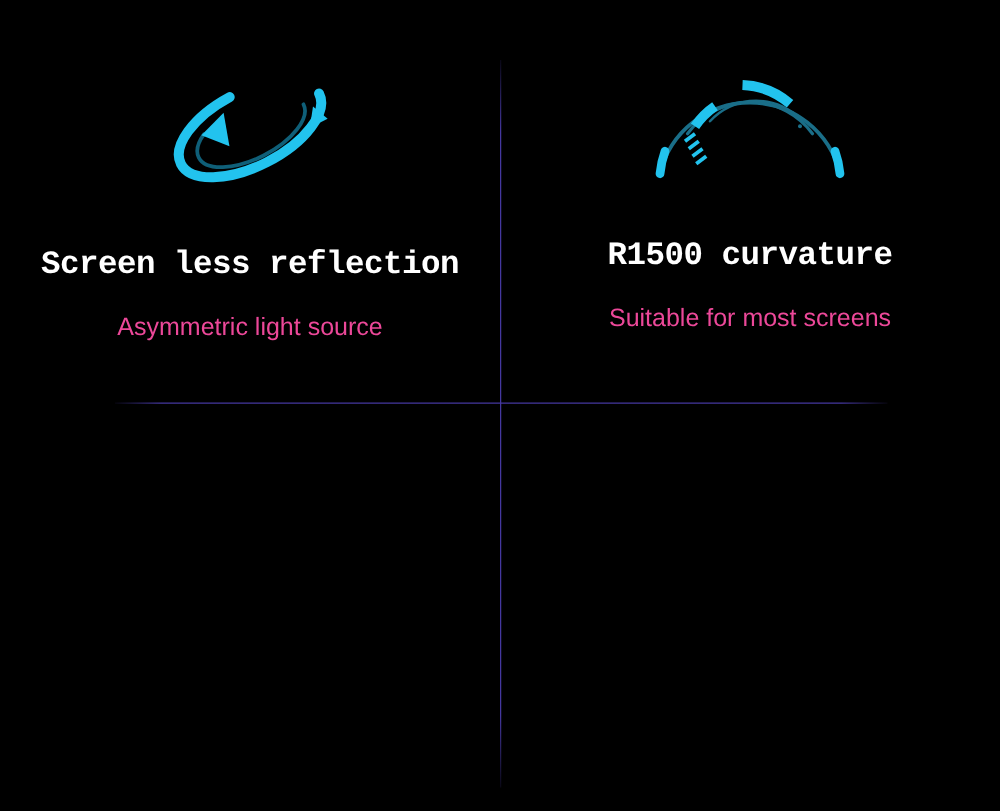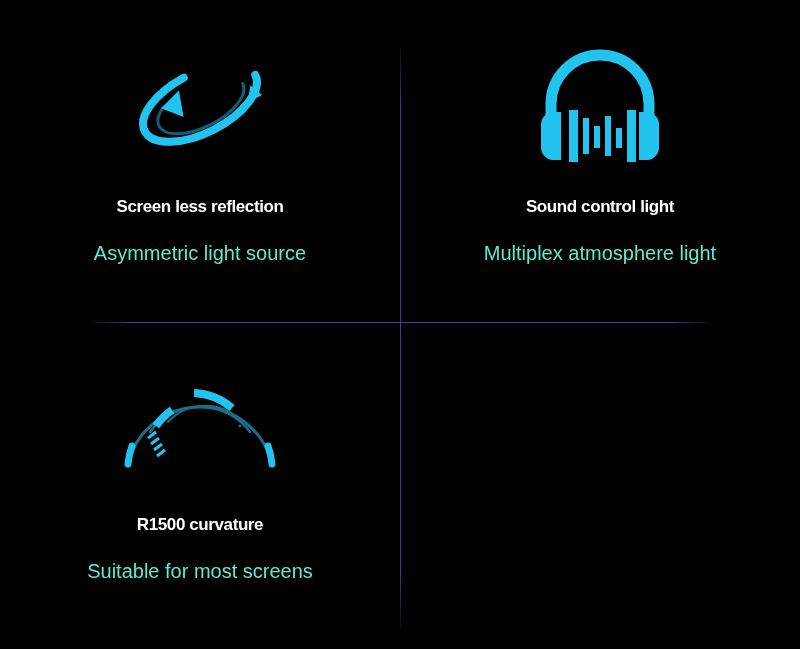--- a/index.html
+++ b/index.html
@@ -53,30 +53,31 @@
     height:130px;
     display:flex;
     align-items:center;
     justify-content:center;
   }
   .icon-box svg{display:block;overflow:visible;}
 
   .title{
     color:#ffffff;
     font-weight:bold;
-    font-size:17px;
+    font-size:26px;
     letter-spacing:-0.4px;
     line-height:1;
     white-space:nowrap;
     margin:0;
     text-align:center;
     font-stretch:condensed;
+    font-family:Liberation Mono, monospace;
   }
   .subtitle{
-    color:#5eead4;
+    color:#ec4899;
     font-weight:300;
     font-size:20px;
     line-height:1;
     white-space:nowrap;
     margin:0;
     text-align:center;
   }
   .r1 .title{margin-top:30px;}
   .r1 .subtitle{margin-top:28px;}
   .r2 .title{margin-top:36px;}
@@ -95,39 +96,20 @@
           <ellipse cx="75" cy="67" rx="47" ry="22" fill="none" stroke="#0f5f78" stroke-width="3" stroke-linecap="round" stroke-dasharray="150 250" stroke-dashoffset="18"></ellipse>
           <path d="M 38 52 L 62 44 L 54 70 Z" fill="#22c3ee"></path>
           <path d="M 128 72 L 118 86 L 134 86 Z" fill="#22c3ee"></path>
         </g>
       </svg>
     </div>
     <p class="title">Screen less reflection</p>
     <p class="subtitle">Asymmetric light source</p>
   </div>
 
-  <div class="cell cell-r1c2 r1">
-    <div class="icon-box">
-      <svg width="130" height="122" viewBox="0 0 130 122" aria-hidden="true">
-        <path d="M 16 86 L 16 62 A 49 49 0 0 1 114 62 L 114 86" fill="none" stroke="#22c3ee" stroke-width="11" stroke-linecap="butt"></path>
-        <path d="M 26 70 L 26 118 L 17 118 A 13 13 0 0 1 6 104 L 6 84 A 13 13 0 0 1 17 70 Z" fill="#22c3ee"></path>
-        <path d="M 104 70 L 104 118 L 113 118 A 13 13 0 0 0 124 104 L 124 84 A 13 13 0 0 0 113 70 Z" fill="#22c3ee"></path>
-        <g fill="#22c3ee">
-          <rect x="34" y="68" width="9" height="52"></rect>
-          <rect x="48" y="76" width="6" height="36"></rect>
-          <rect x="59" y="84" width="6" height="22"></rect>
-          <rect x="70" y="74" width="6" height="40"></rect>
-          <rect x="81" y="86" width="6" height="20"></rect>
-          <rect x="92" y="68" width="9" height="52"></rect>
-        </g>
-      </svg>
-    </div>
-    <p class="title">Sound control light</p>
-    <p class="subtitle">Multiplex atmosphere light</p>
-  </div>
 
   <div class="cell cell-r2c1 r2">
     <div class="icon-box">
       <svg width="180" height="110" viewBox="0 0 180 110" aria-hidden="true">
 
         <path d="M 18 104 A 74 74 0 0 1 162 104" fill="none" stroke="#1a6e88" stroke-width="3" stroke-linecap="round"></path>
 
         <path d="M 18 104 A 74 74 0 0 1 22 86" fill="none" stroke="#22c3ee" stroke-width="7" stroke-linecap="round"></path>
 
         <path d="M 158 86 A 74 74 0 0 1 162 104" fill="none" stroke="#22c3ee" stroke-width="7" stroke-linecap="round"></path>

